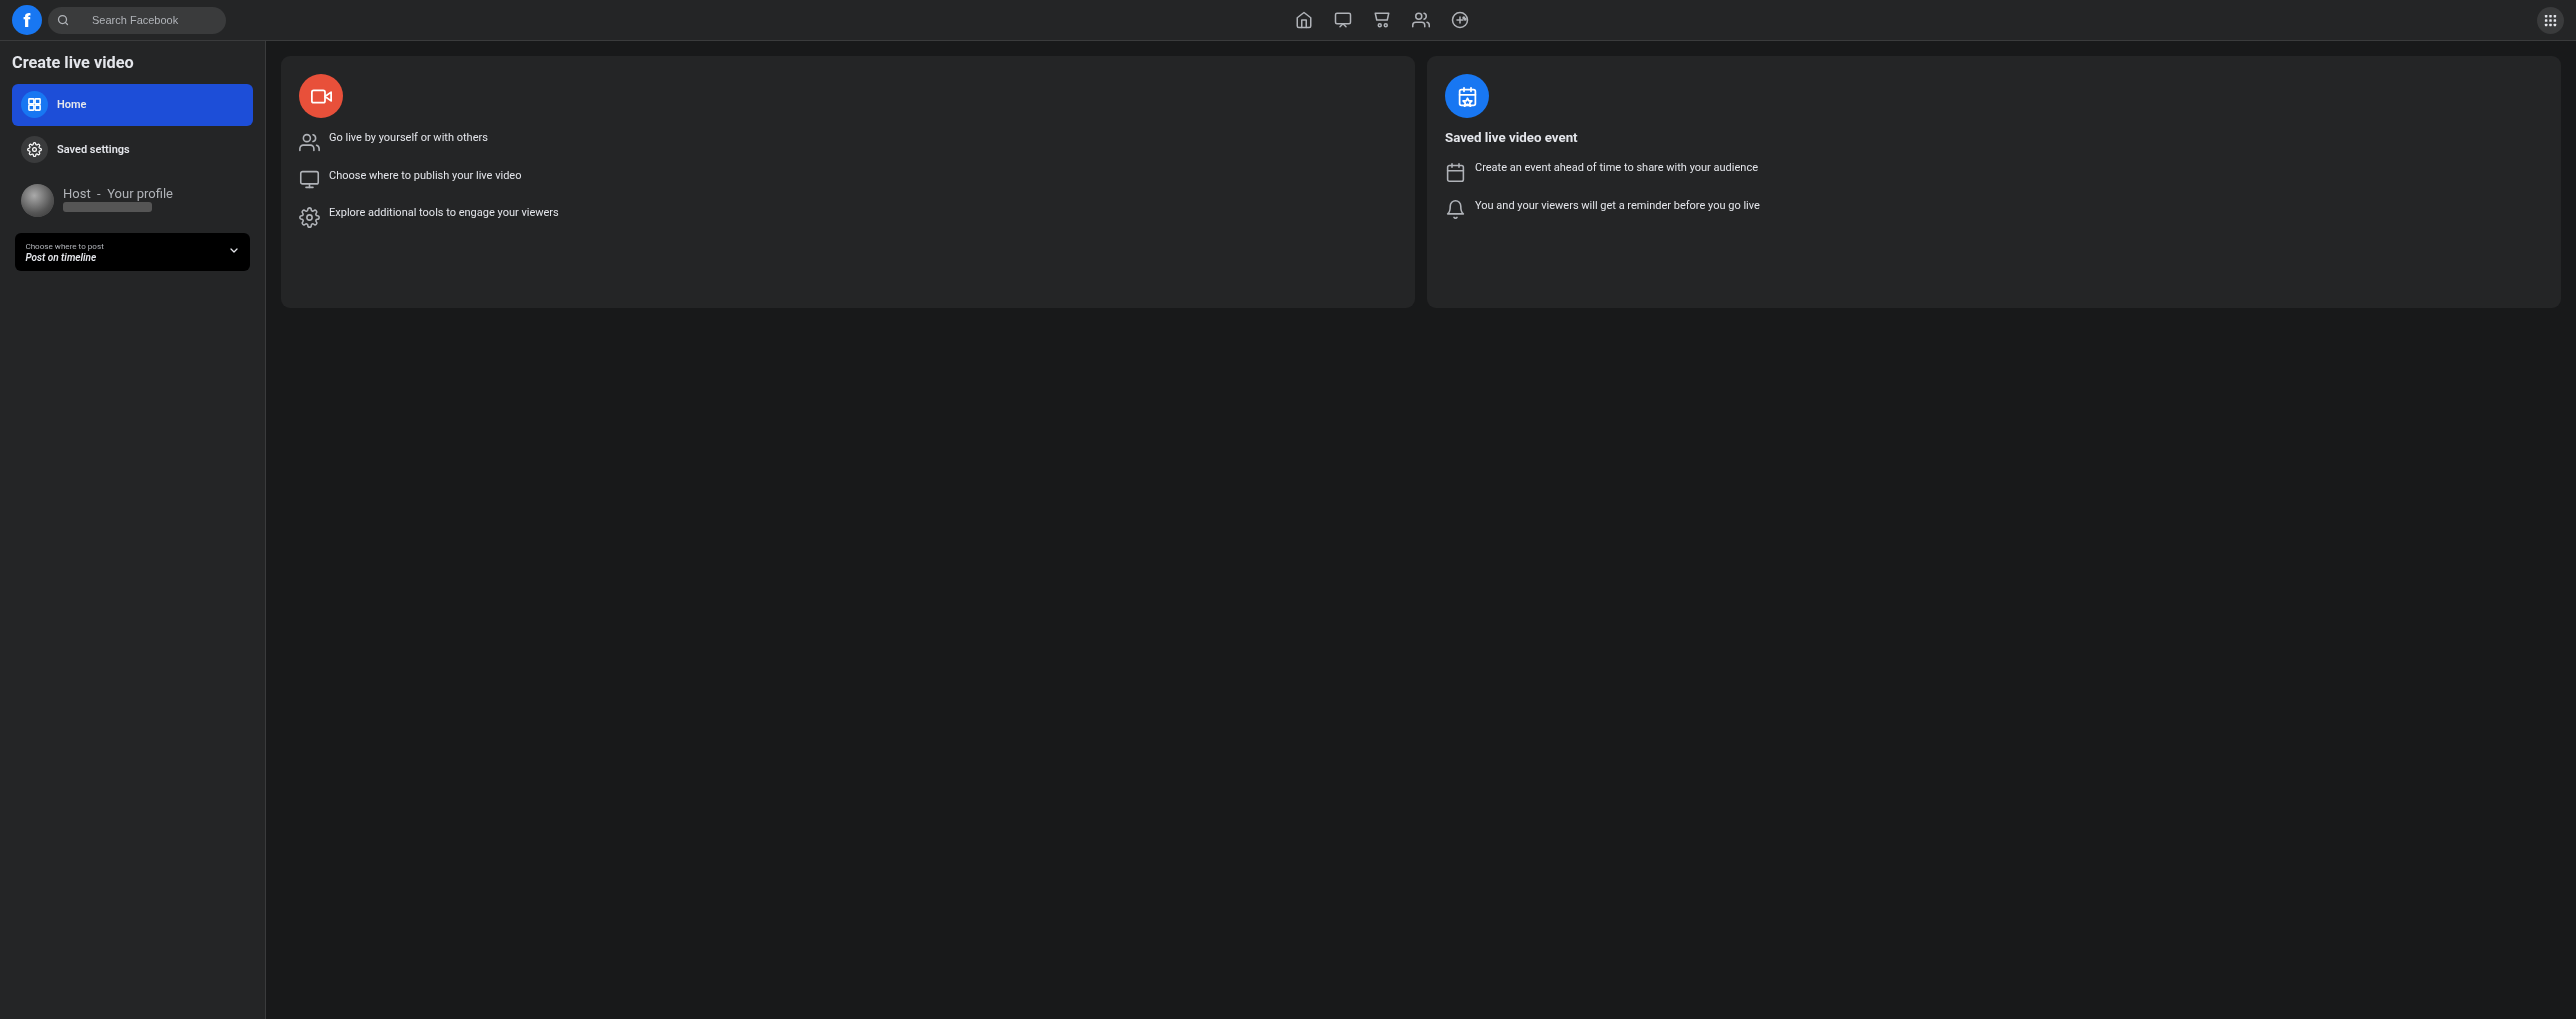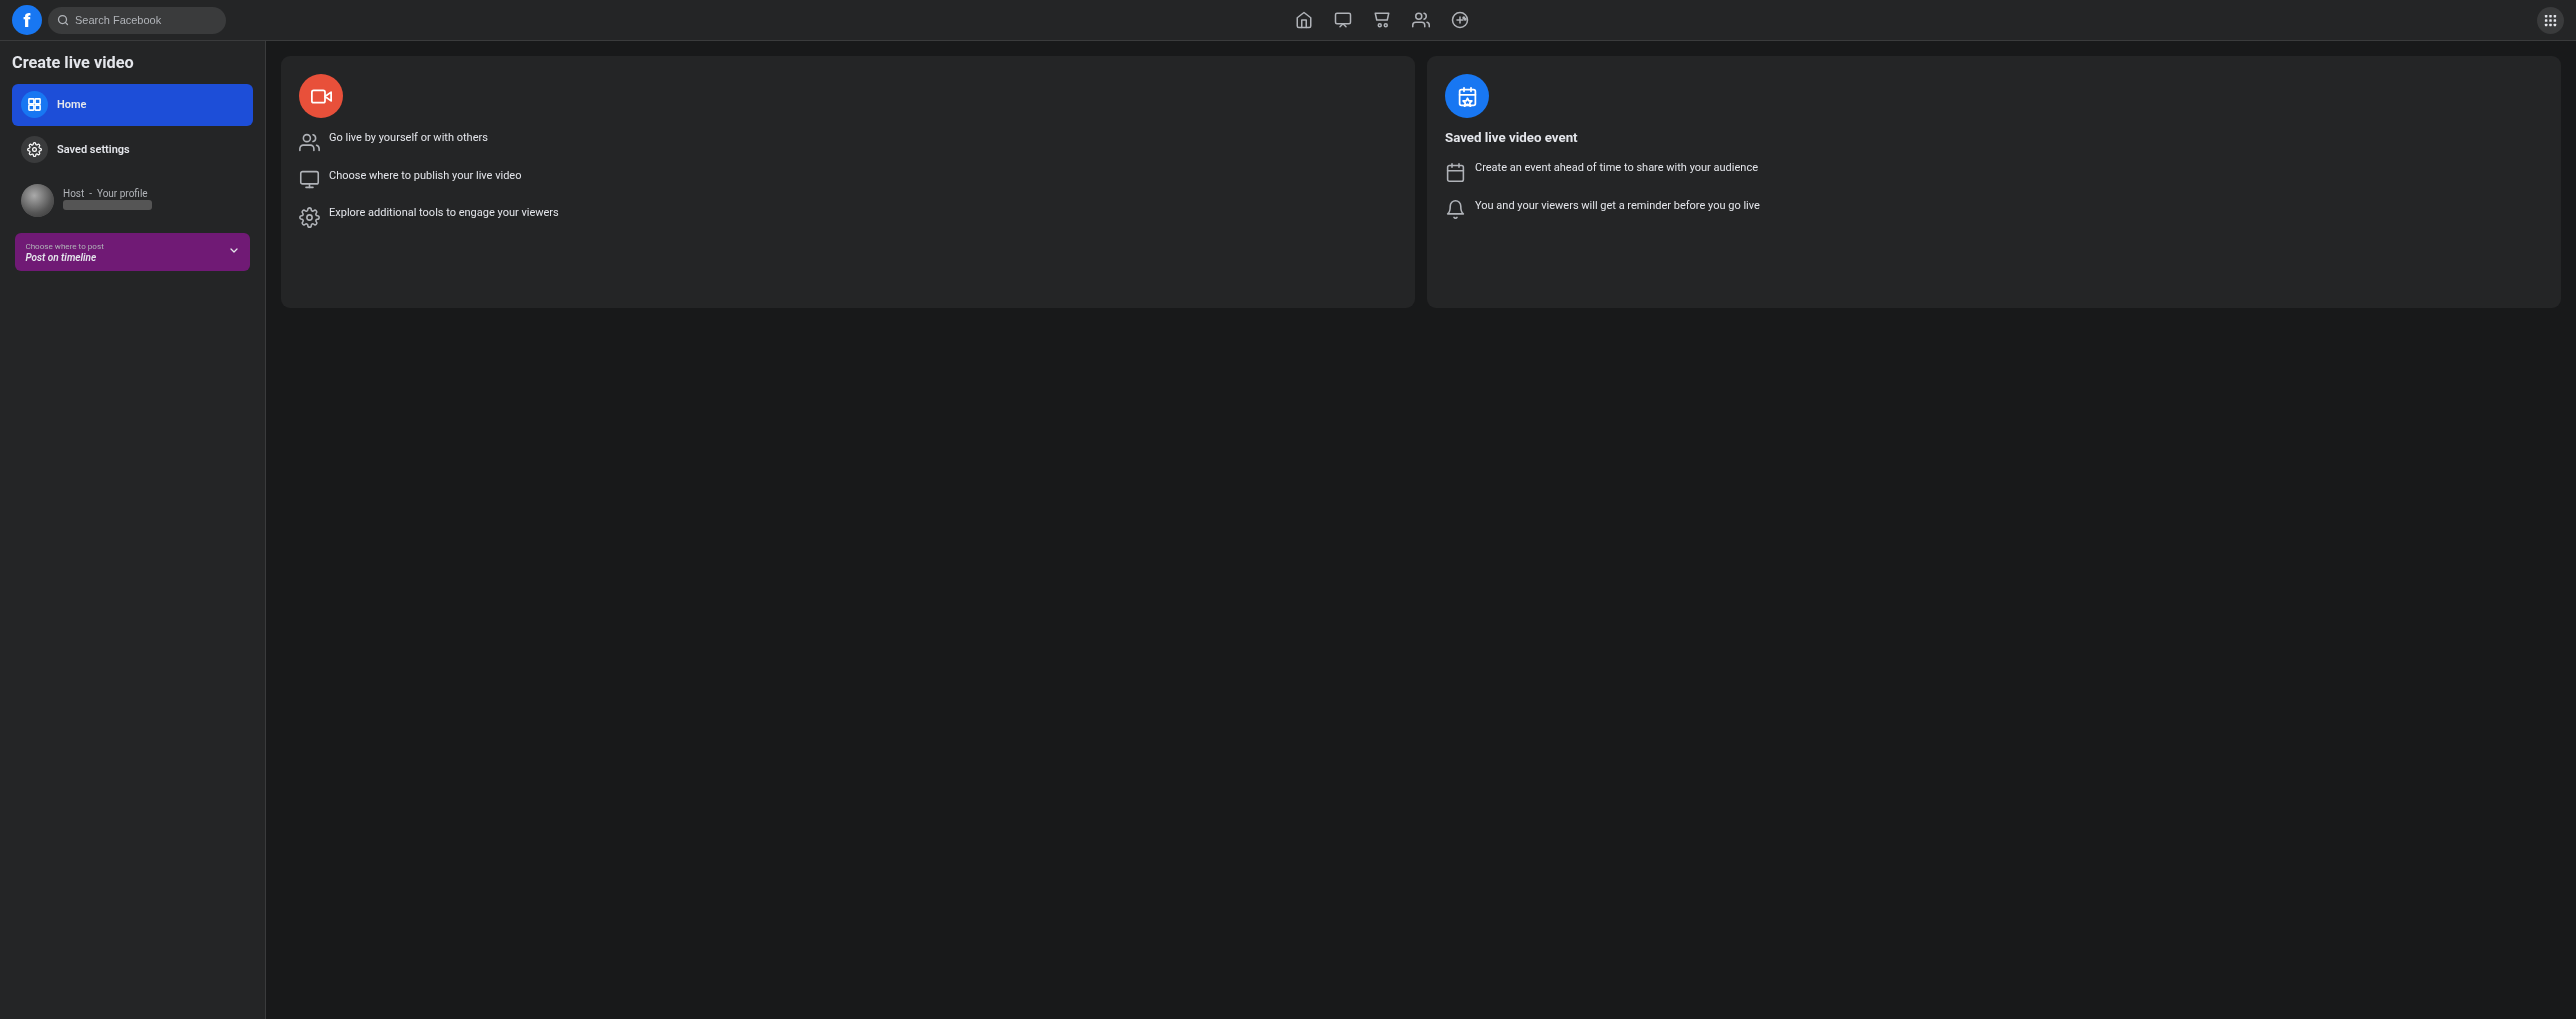--- a/index.html
+++ b/index.html
@@ -38,21 +38,21 @@
       line-height: 1;
       margin-top: 1.5px;
     }
     .search-bar {
       background: #3a3b3c;
       border-radius: 15px;
       display: flex; align-items: center;
       padding: 0 9px;
       height: 27px;
       width: 178px;
-      gap: 6px;
+      gap: 23px;
       cursor: text;
       justify-content: center;
     }
     .search-bar svg { flex-shrink: 0; }
     .search-bar input {
       background: transparent;
       border: none;
       outline: none;
       color: #e4e6eb;
       font-size: 11px;
@@ -153,38 +153,38 @@
       flex-shrink: 0;
       display: flex; align-items: center; justify-content: center;
     }
     .host-avatar-inner {
       width: 33px; height: 33px;
       border-radius: 50%;
       background: linear-gradient(135deg, #888 0%, #444 100%);
     }
     .host-info { flex: 1; }
     .host-label {
-      font-size: 10px;
+      font-size: 13px;
       color: #b0b3b8;
     }
     .host-name-blur {
       display: inline-block;
       width: 89px; height: 10.4px;
       background: #555;
       border-radius: 3px;
       margin-top: 1.5px;
     }
 
     
     .choose-section {
       margin-top: 9px;
       padding: 0 3px;
     }
     .choose-dropdown {
-      background: #701a75;
+      background: #000000;
       border-radius: 6px;
       padding: 7.4px 10.4px;
       cursor: pointer;
       display: flex; flex-direction: column;
       position: relative;
     }
     .choose-label {
       font-size: 8.1px;
       color: #b0b3b8;
       margin-bottom: 1.5px;

